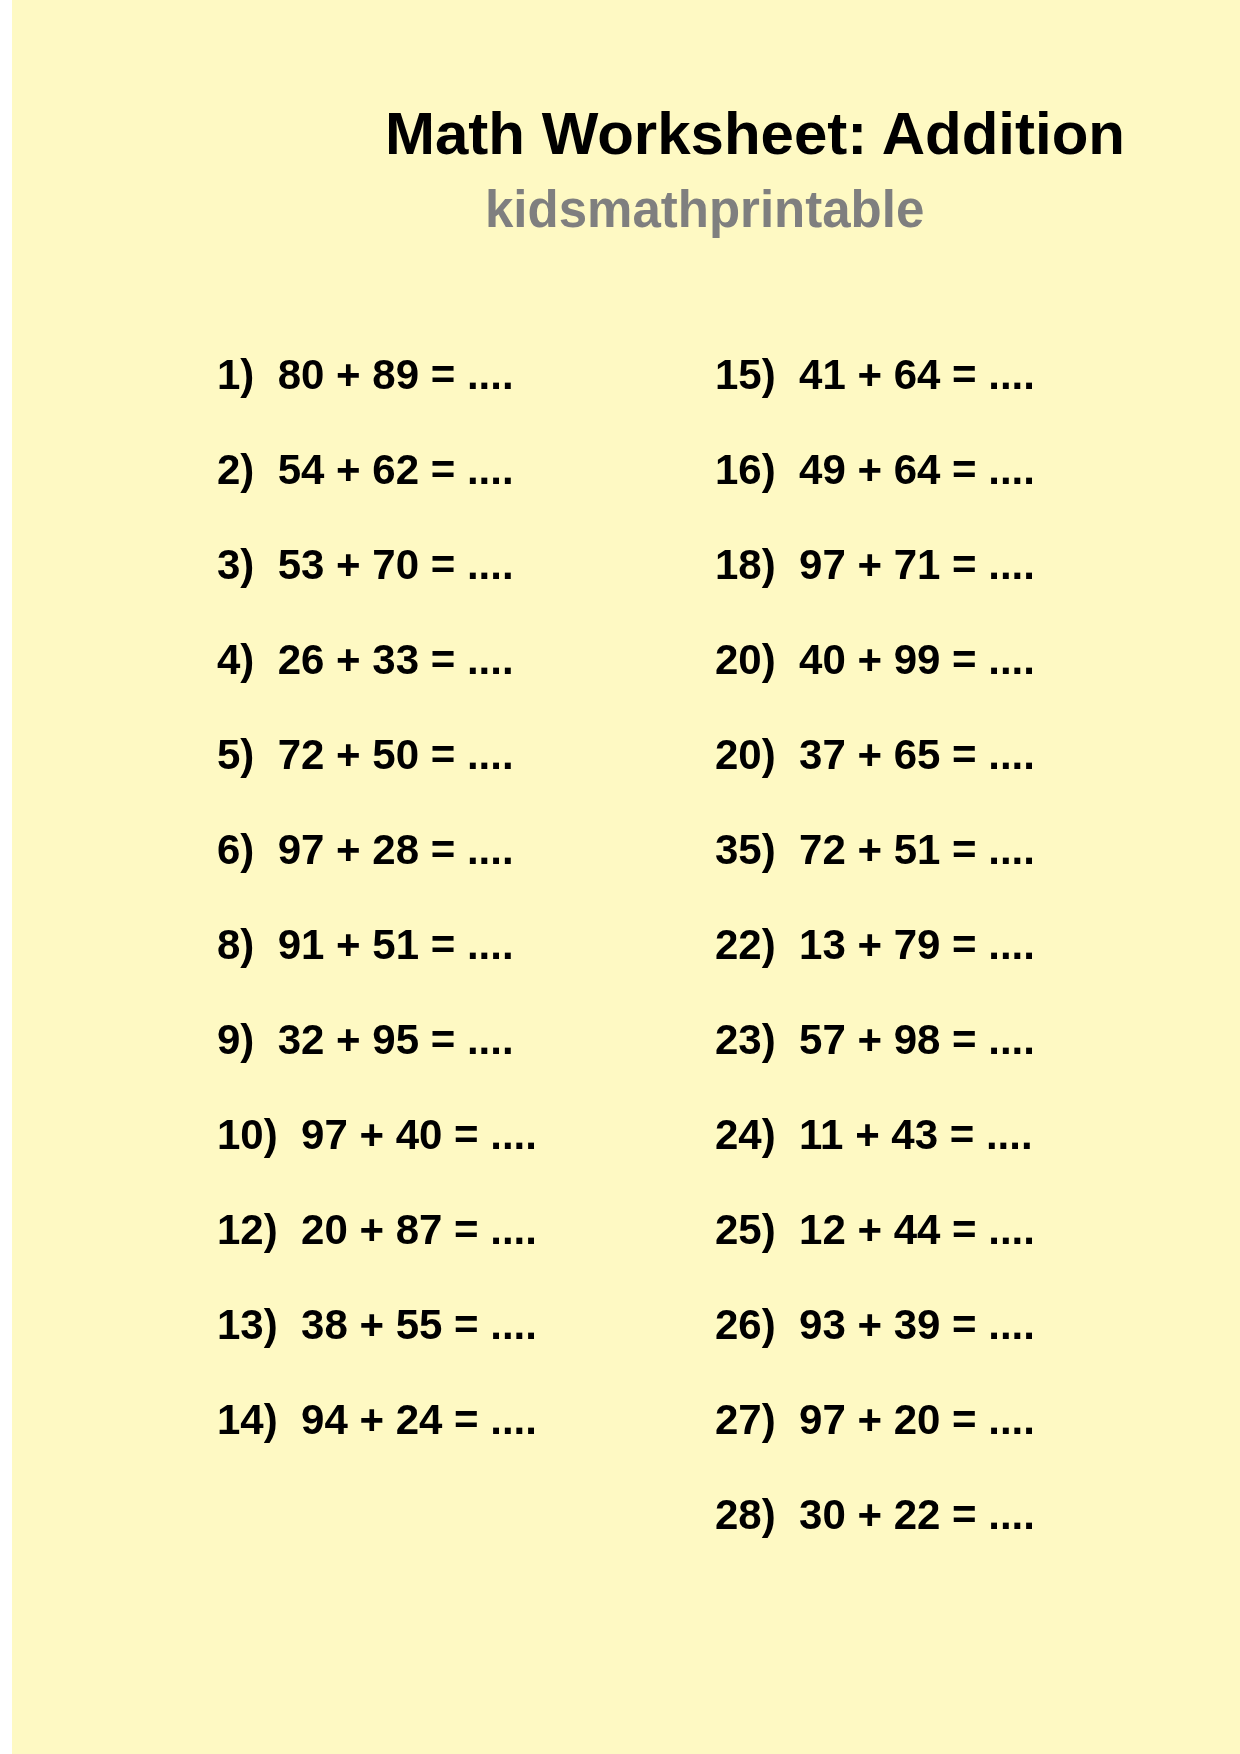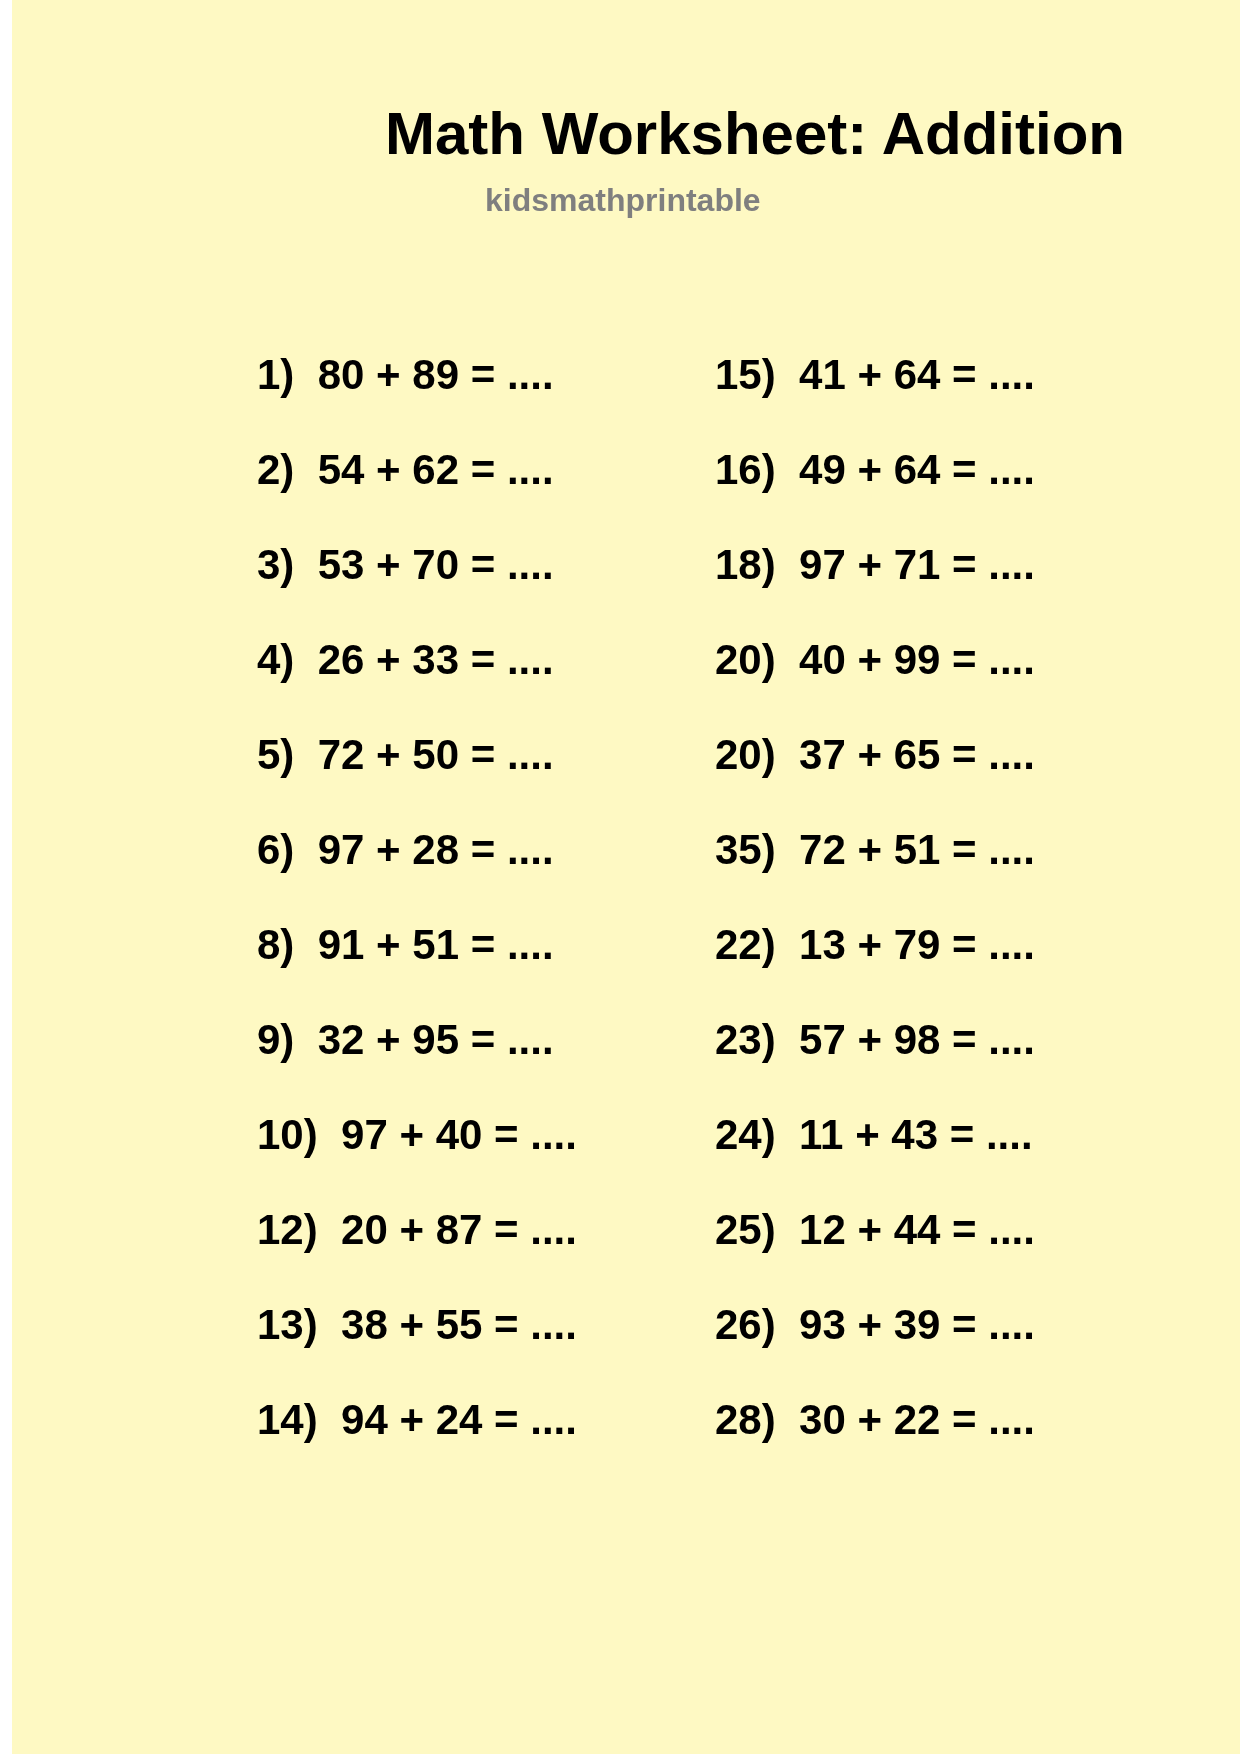--- a/index.html
+++ b/index.html
@@ -29,31 +29,31 @@
     top: 104px;
     font-size: 60px;
     line-height: 1;
     white-space: pre;
     color: #000000;
   }
   .subtitle {
     position: absolute;
     left: 473px;
     top: 184px;
-    font-size: 32px;
+    font-size: 51px;
     line-height: 1;
     white-space: pre;
     color: #7f7f7f;
   }
   .column {
     position: absolute;
     top: 354px;
     width: 460px;
   }
-  .column.left { left: 205px; margin-left: 40px; }
+  .column.left { left: 205px; }
   .column.right { left: 703px; }
   .problem {
     height: 95px;
     font-size: 42px;
     line-height: 1;
     white-space: pre;
     color: #000000;
   }
   .problem span { white-space: pre; }
 </style>
@@ -83,15 +83,16 @@
       <div class="problem"><span>16)</span><span>  </span><span>49</span><span> </span><span>+</span><span> </span><span>64</span><span> </span><span>=</span><span> </span><span>....</span></div>
       <div class="problem"><span>18)</span><span>  </span><span>97</span><span> </span><span>+</span><span> </span><span>71</span><span> </span><span>=</span><span> </span><span>....</span></div>
       <div class="problem"><span>20)</span><span>  </span><span>40</span><span> </span><span>+</span><span> </span><span>99</span><span> </span><span>=</span><span> </span><span>....</span></div>
       <div class="problem"><span>20)</span><span>  </span><span>37</span><span> </span><span>+</span><span> </span><span>65</span><span> </span><span>=</span><span> </span><span>....</span></div>
       <div class="problem"><span>35)</span><span>  </span><span>72</span><span> </span><span>+</span><span> </span><span>51</span><span> </span><span>=</span><span> </span><span>....</span></div>
       <div class="problem"><span>22)</span><span>  </span><span>13</span><span> </span><span>+</span><span> </span><span>79</span><span> </span><span>=</span><span> </span><span>....</span></div>
       <div class="problem"><span>23)</span><span>  </span><span>57</span><span> </span><span>+</span><span> </span><span>98</span><span> </span><span>=</span><span> </span><span>....</span></div>
       <div class="problem"><span>24)</span><span>  </span><span>11</span><span> </span><span>+</span><span> </span><span>43</span><span> </span><span>=</span><span> </span><span>....</span></div>
       <div class="problem"><span>25)</span><span>  </span><span>12</span><span> </span><span>+</span><span> </span><span>44</span><span> </span><span>=</span><span> </span><span>....</span></div>
       <div class="problem"><span>26)</span><span>  </span><span>93</span><span> </span><span>+</span><span> </span><span>39</span><span> </span><span>=</span><span> </span><span>....</span></div>
+      <div class="problem"><span>27)</span><span>  </span><span>97</span><span> </span><span>+</span><span> </span><span>20</span><span> </span><span>=</span><span> </span><span>....</span></div>
       <div class="problem"><span>28)</span><span>  </span><span>30</span><span> </span><span>+</span><span> </span><span>22</span><span> </span><span>=</span><span> </span><span>....</span></div>
     </div>
 </div>
 
 </body></html>

